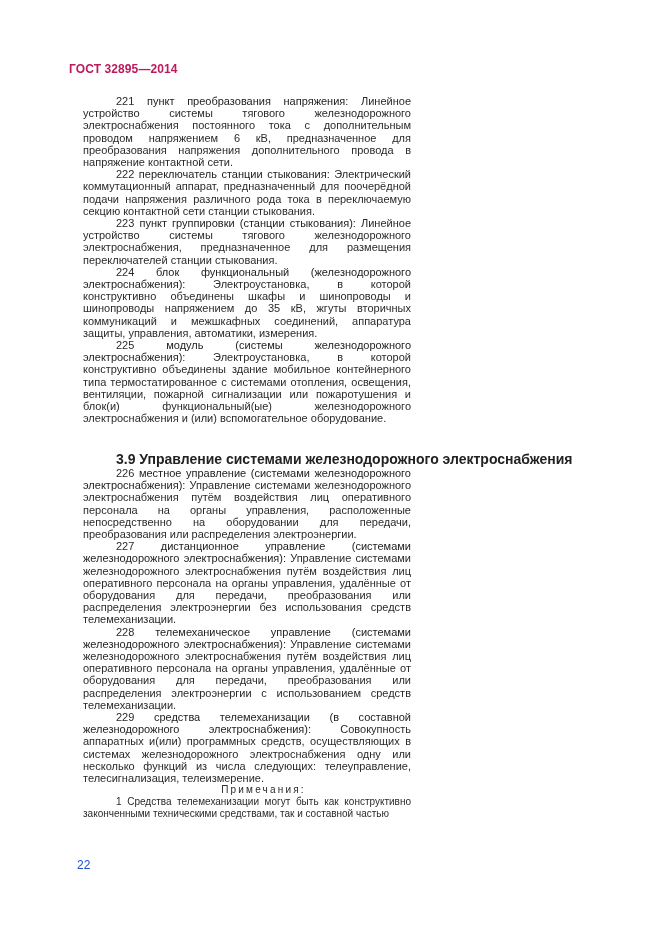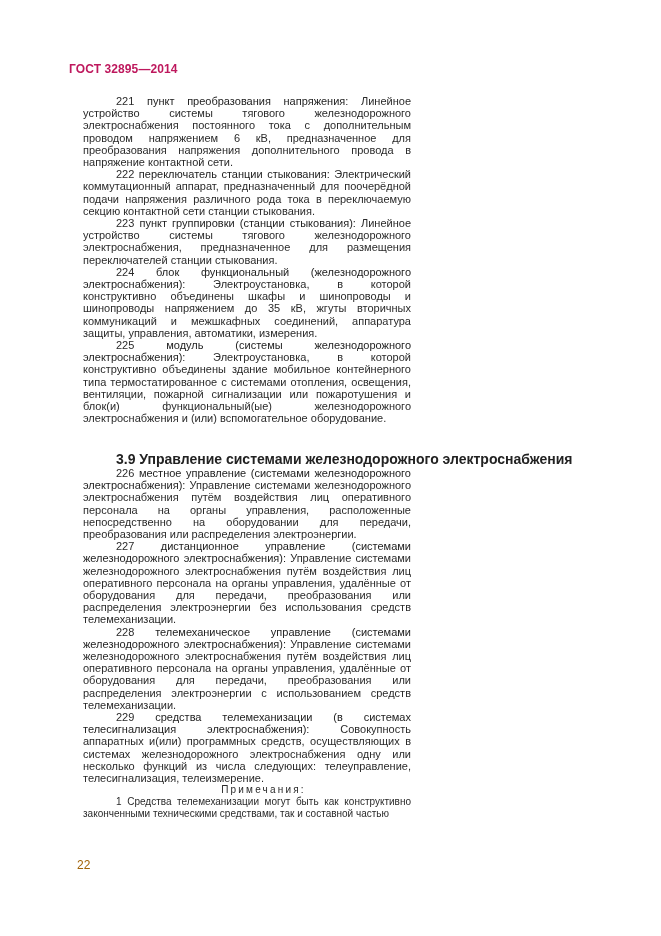--- a/index.html
+++ b/index.html
@@ -5,39 +5,39 @@
   html, body { margin: 0; padding: 0; background: #ffffff; }
   body { width: 661px; height: 936px; position: relative; overflow: hidden; font-family: "Liberation Sans", sans-serif; color: #2a2a2a; }
   .header { position: absolute; left: 69px; top: 62px; font-size: 12px; font-weight: bold; color: #be185d; letter-spacing: 0.1px; }
   .col { position: absolute; left: 83px; top: 95px; width: 328px; font-size: 11px; line-height: 12.2px; }
   .para { text-align: justify; text-indent: 33px; margin: 0; }
   .para b { font-weight: normal; color: #222; }
   .section-heading { position: absolute; left: 116px; top: 451px; font-size: 14px; font-weight: bold; color: #222; white-space: nowrap; }
   .col2 { position: absolute; left: 83px; top: 467px; width: 328px; font-size: 11px; line-height: 12.2px; }
   .note-label { text-indent: 33px; margin: 0; font-size: 10px; letter-spacing: 2.2px; line-height: 12px; text-align: center; }
   .note-text { text-align: justify; text-indent: 33px; margin: 0; font-size: 10px; line-height: 12px; }
-  .page-num { position: absolute; left: 77px; top: 858px; font-size: 12px; color: #a16207; }
+  .page-num { position: absolute; left: 77px; top: 858px; font-size: 12px; color: #1d4ed8; }
 </style>
 </head>
 <body>
 
 <div class="header">ГОСТ 32895—2014</div>
 
 <div class="col">
   <p class="para"><span>221</span> <b>пункт преобразования напряжения</b><span>:</span><span> Линейное устройство системы тягового железнодорожного электроснабжения постоянного тока с дополнительным проводом напряжением 6 кВ, предназначенное для преобразования напряжения дополнительного провода в напряжение контактной сети.</span></p>
   <p class="para"><span>222</span> <b>переключатель станции стыкования:</b><span> Электрический коммутационный аппарат, предназначенный для поочерёдной подачи напряжения различного рода тока в переключаемую секцию контактной сети станции стыкования.</span></p>
   <p class="para"><span>223</span> <b>пункт группировки (станции стыкования):</b><span> Линейное устройство системы тягового железнодорожного электроснабжения, предназначенное для размещения переключателей станции стыкования.</span></p>
   <p class="para"><span>224</span> <b>блок функциональный (железнодорожного электроснабжения):</b><span> Электроустановка, в которой конструктивно объединены шкафы и шинопроводы и шинопроводы напряжением до 35 кВ, жгуты вторичных коммуникаций и межшкафных соединений, аппаратура защиты, управления, автоматики, измерения.</span></p>
   <p class="para"><span>225</span> <b>модуль (системы железнодорожного электроснабжения):</b><span> Электроустановка, в которой конструктивно объединены здание мобильное контейнерного типа термостатированное с системами отопления, освещения, вентиляции, пожарной сигнализации или пожаротушения и блок(и) функциональный(ые) железнодорожного электроснабжения и (или) вспомогательное оборудование.</span></p>
 </div>
 
 <div class="section-heading">3.9 Управление системами железнодорожного электроснабжения</div>
 
 <div class="col2">
   <p class="para"><span>226</span> <b>местное управление (системами железнодорожного электроснабжения):</b><span> Управление системами железнодорожного электроснабжения путём воздействия лиц оперативного персонала на органы управления, расположенные непосредственно на оборудовании для передачи, преобразования или распределения электроэнергии.</span></p>
   <p class="para"><span>227</span> <b>дистанционное управление (системами железнодорожного электроснабжения):</b><span> Управление системами железнодорожного электроснабжения путём воздействия лиц оперативного персонала на органы управления, удалённые от оборудования для передачи, преобразования или распределения электроэнергии без использования средств телемеханизации.</span></p>
   <p class="para"><span>228</span> <b>телемеханическое управление (системами железнодорожного электроснабжения):</b><span> Управление системами железнодорожного электроснабжения путём воздействия лиц оперативного персонала на органы управления, удалённые от оборудования для передачи, преобразования или распределения электроэнергии с использованием средств телемеханизации.</span></p>
-  <p class="para"><span>229</span> <b>средства телемеханизации (в системах телесигнализация электроснабжения):</b><span> Совокупность аппаратных и(или) программных средств, осуществляющих в системах железнодорожного электроснабжения одну или несколько функций из числа следующих: телеуправление, телесигнализация, телеизмерение.</span></p>
+  <p class="para"><span>229</span> <b>средства телемеханизации (в составной железнодорожного электроснабжения):</b><span> Совокупность аппаратных и(или) программных средств, осуществляющих в системах железнодорожного электроснабжения одну или несколько функций из числа следующих: телеуправление, телесигнализация, телеизмерение.</span></p>
   <p class="note-label">Примечания:</p>
   <p class="note-text">1 Средства телемеханизации могут быть как конструктивно законченными техническими средствами, так и составной частью</p>
 </div>
 
 <div class="page-num">22</div>
 
 </body></html>

